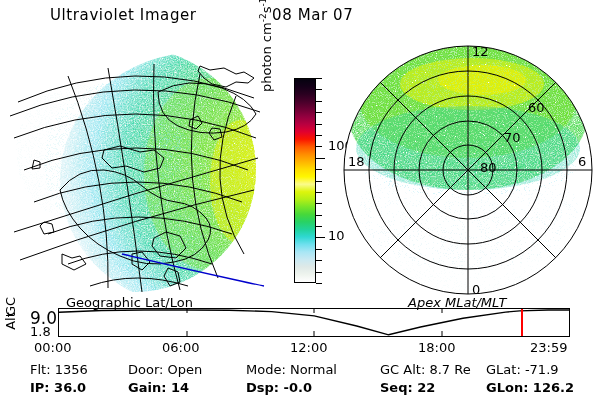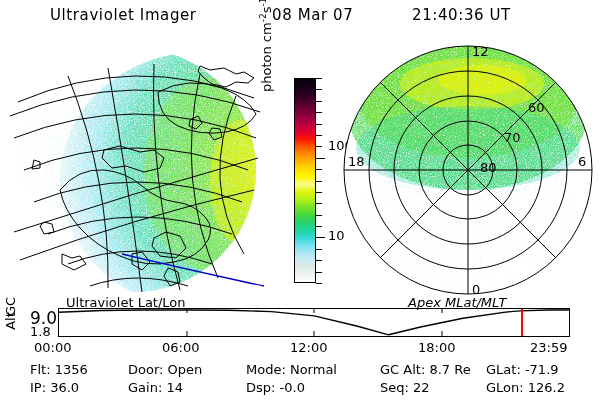--- a/index.html
+++ b/index.html
@@ -45,33 +45,32 @@
   #orbbox{position:absolute;left:58px;top:308px;width:512px;height:29px;
       border:1px solid #000;box-sizing:border-box;}
   #orbbox svg{display:block;}
   #redmark{position:absolute;left:463px;top:309px;width:2px;height:27px;background:#ff0000;}
   .tlbl{position:absolute;top:340px;font-size:13px;white-space:nowrap;}
 
   
   #status{position:absolute;left:0;top:362px;width:600px;height:38px;font-size:13px;}
   #status .row{position:absolute;left:0;width:600px;height:18px;}
   #status .r1{top:0;}
-  #status .r2{top:18px;}
+  #status .r2{top:18px;font-weight:bold;}
   #status .c{position:absolute;white-space:nowrap;}
   .c0{left:30px;} .c1{left:128px;} .c2{left:246px;} .c3{left:380px;} .c4{left:486px;}
 </style>
 </head>
 <body>
 
 <div id="app">
 
   <div class="hdr">
     <span class="t1">Ultraviolet Imager</span>
     <span class="t2">08 Mar 07</span>
-    <span class="t3">21:40:36 UT</span>
   </div>
 
   <div id="geo">
     <svg width="262" height="252" viewBox="0 0 262 252">
       <defs>
         <clipPath id="globeClip">
             <circle cx="130" cy="128" r="122"></circle>
           </clipPath>
         <radialGradient id="aurGrad" cx="0.80" cy="0.45" r="0.92">
           <stop offset="0" stop-color="#f5f000"></stop>
@@ -241,21 +240,21 @@
         <text x="16" y="126">18</text>
         <text x="246" y="126">6</text>
         <text x="140" y="254">0</text>
         <text x="196" y="72">60</text>
         <text x="172" y="102">70</text>
         <text x="148" y="132">80</text>
       </g>
     </svg>
   </div>
 
-  <div class="capLbl" id="capGeo">Ultraviolet Lat/Lon</div>
+  <div class="capLbl" id="capGeo">Geographic Lat/Lon</div>
   <div class="capLbl" id="capApex">Apex MLat/MLT</div>
 
   <div id="gcAltLbl">
     <span class="ln">GC</span>
     <span class="ln">Alt</span>
   </div>
   <div id="axTop">9.0</div>
   <div id="axBot">1.8</div>
 
   <div id="orbbox">

